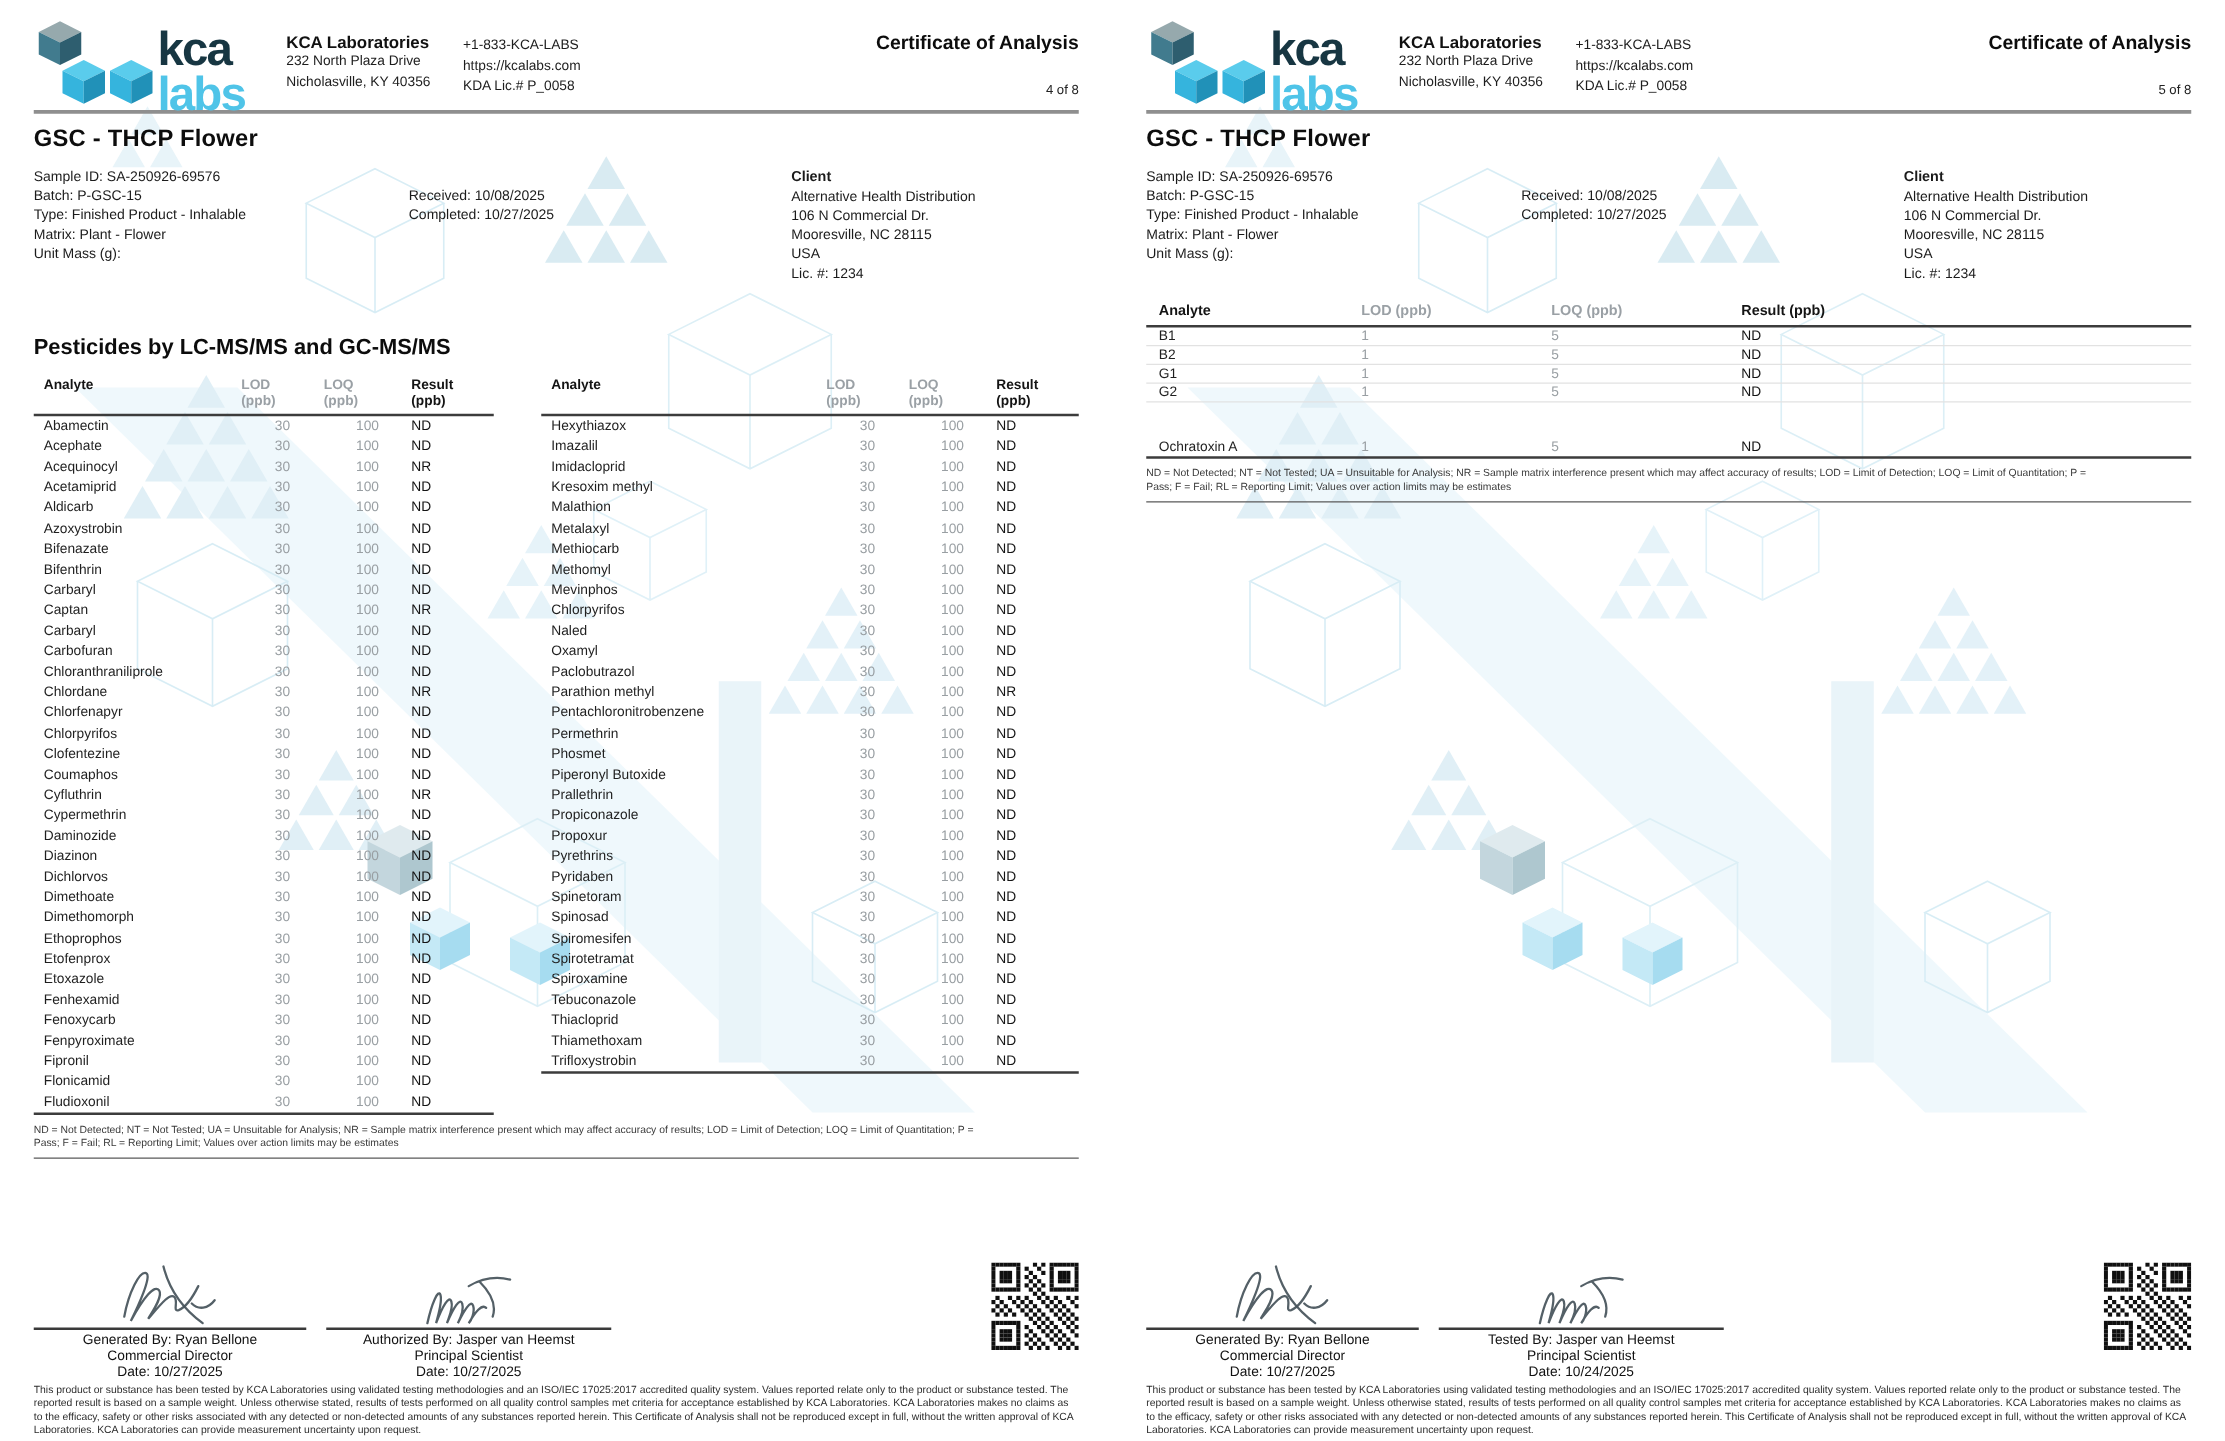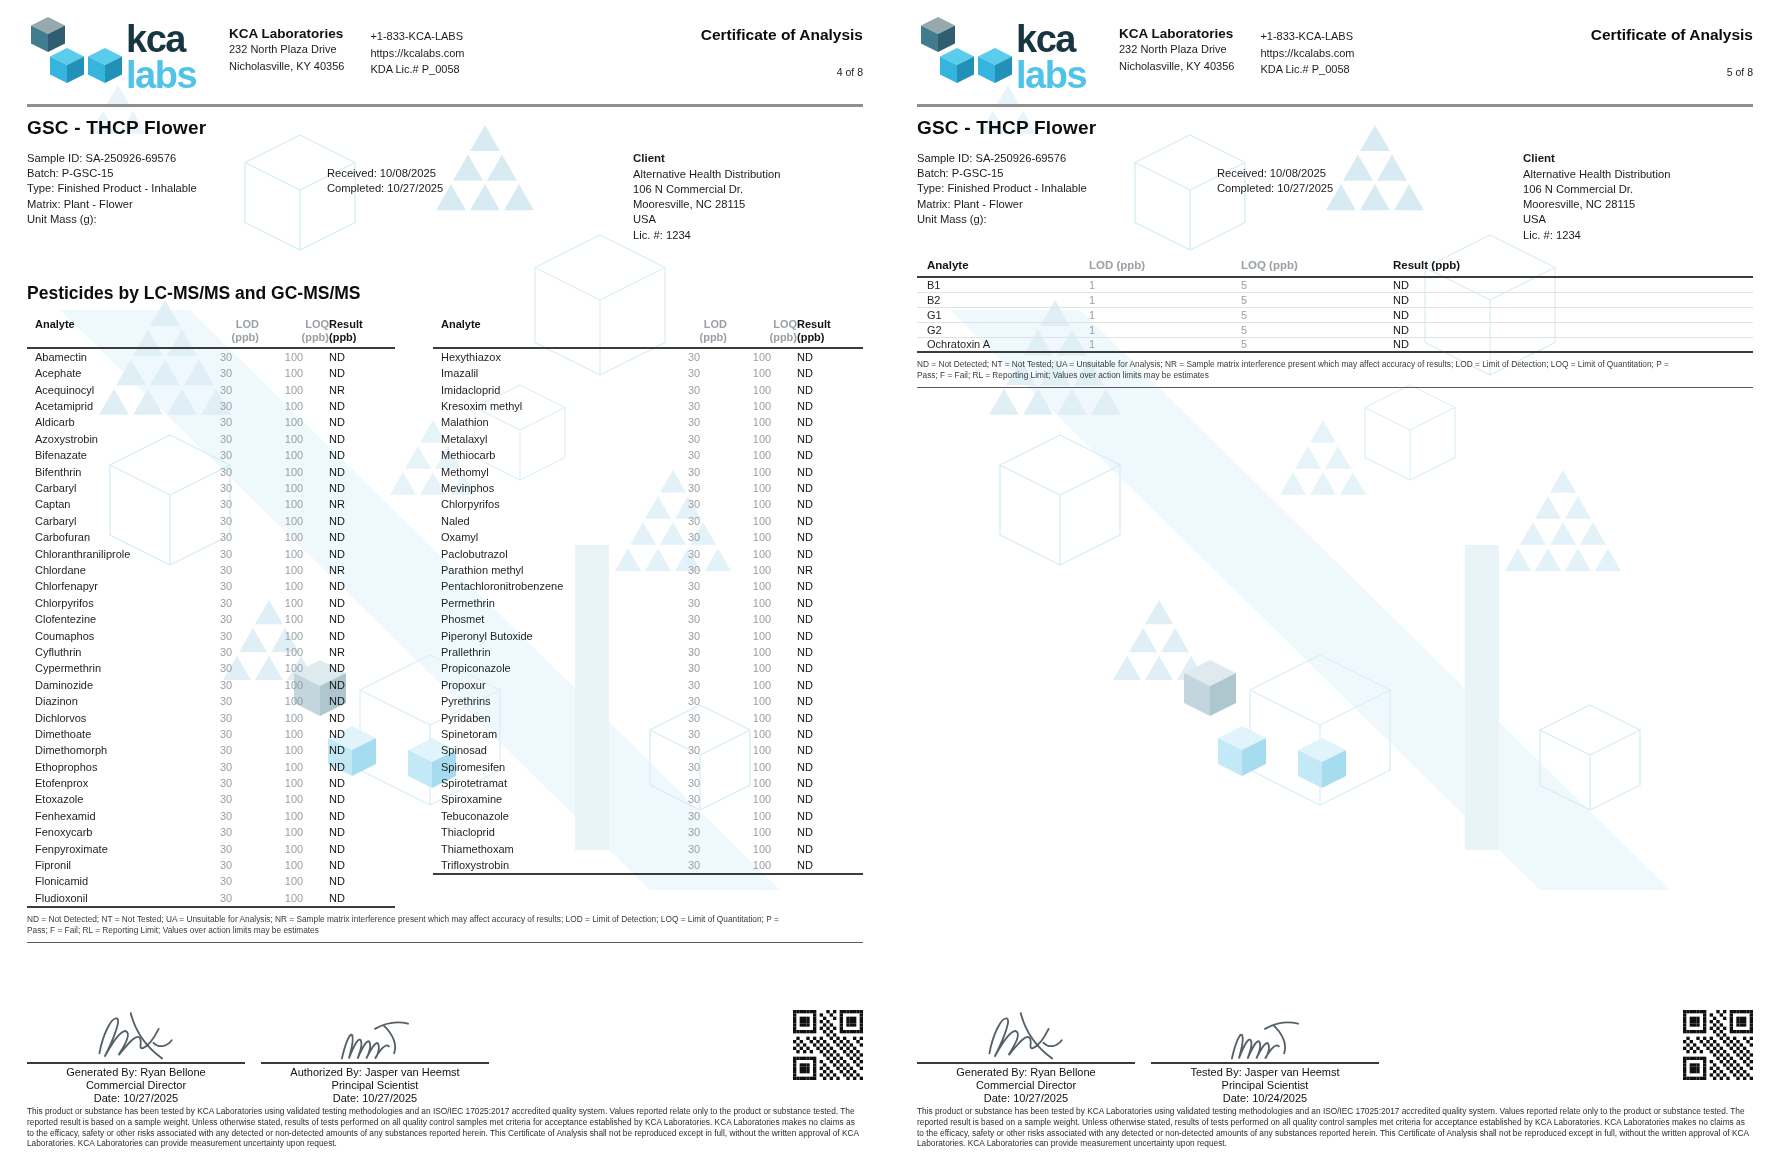--- a/index.html
+++ b/index.html
@@ -3,21 +3,21 @@
 <meta charset="utf-8">
 <style>
   * { box-sizing: border-box; margin: 0; padding: 0; }
   html,body { width:1780px; height:1153px; background:#fff; font-family:"Liberation Sans", sans-serif; color:#1b1b1b; }
   .canvas { display:flex; width:1780px; height:1153px; }
   .page { position:relative; width:890px; height:1153px; background:#fff; padding:0 27px; overflow:hidden; }
   .watermark { position:absolute; left:0; top:0; width:890px; height:1153px; pointer-events:none; }
   .content { position:relative; z-index:1; }
 
   
-  .page-header { display:flex; align-items:flex-start; padding-top:16px; height:104px; }
+  .page-header { display:flex; align-items:flex-start; padding-top:16px; height:88px; }
   .logo-svg { display:block; }
   .company-block { margin-left:14px; padding-top:10px; }
   .company-name { font-size:13.5px; font-weight:bold; color:#111; }
   .company-line { font-size:11px; color:#1d1d1d; line-height:1.5; }
   .contact-block { margin-left:26px; padding-top:12px; }
   .cert-block { margin-left:auto; text-align:right; padding-top:10px; }
   .cert-title { font-size:15.5px; font-weight:bold; color:#0c0c0c; }
   .page-num { margin-top:22px; font-size:10.5px; color:#222; }
   .header-rule { border-top:3px solid #8f8f8f; }
 
@@ -33,37 +33,37 @@
 
   
   .pest-tables { display:flex; gap:38px; margin-top:14px; }
   .half-left { width:368px; }
   .half-right { width:430px; }
   .pgrid { display:grid; grid-template-columns:1fr 66px 70px 66px; }
   .thead2 { border-bottom:2.5px solid #3c3c3c; padding-bottom:3px; }
   .th { font-size:11px; font-weight:bold; color:#141414; line-height:1.18; }
   .th span { display:block; }
   .th-gray { color:#9aa0a5; }
-  .th-c { text-align:right; }
+  .th-c { text-align:left; }
   .th-analyte { padding-left:8px; }
   .rows { border-bottom:2.5px solid #3c3c3c; }
   .trow { display:grid; grid-template-columns:1fr 66px 70px 66px; height:16.4px; align-items:center; font-size:11px; }
   .cell-analyte { padding-left:8px; color:#1f1f1f; white-space:nowrap; }
   .cell-lod, .cell-loq { text-align:center; color:#999fa3; }
   .cell-result { color:#141414; }
 
   
   .myco { margin-top:14px; }
   .mgrid { display:grid; grid-template-columns:172px 152px 152px 1fr; }
   .myco-head { border-bottom:2.5px solid #3c3c3c; padding:2px 0 5px; font-size:11.5px; font-weight:bold; }
   .myco-head .h-analyte, .myco-head .h-result { color:#141414; }
   .myco-head .h-lod, .myco-head .h-loq { color:#9aa0a5; }
   .h-analyte { padding-left:10px; }
   .mrow { height:15px; align-items:center; font-size:11px; border-bottom:1px solid #e2e2e2; }
-  .mrow:last-child { border-bottom:2.5px solid #3c3c3c; }
+  .mrow:last-child { border-bottom:2.5px solid #3c3c3c;margin-top:30px; }
   .m-analyte { padding-left:10px; color:#1f1f1f; }
   .m-lod, .m-loq { color:#999fa3; }
   .m-result { color:#141414; }
 
   .footnote { margin-top:6px; font-size:8.3px; line-height:1.35; color:#3a3a3a; max-width:762px; }
   .foot-rule { border-top:1.5px solid #5a5a5a; margin-top:6px; }
 
   
   .footer-block { position:absolute; left:27px; right:27px; top:1008px; z-index:2; }
   .sig-row { position:relative; height:98px; }

